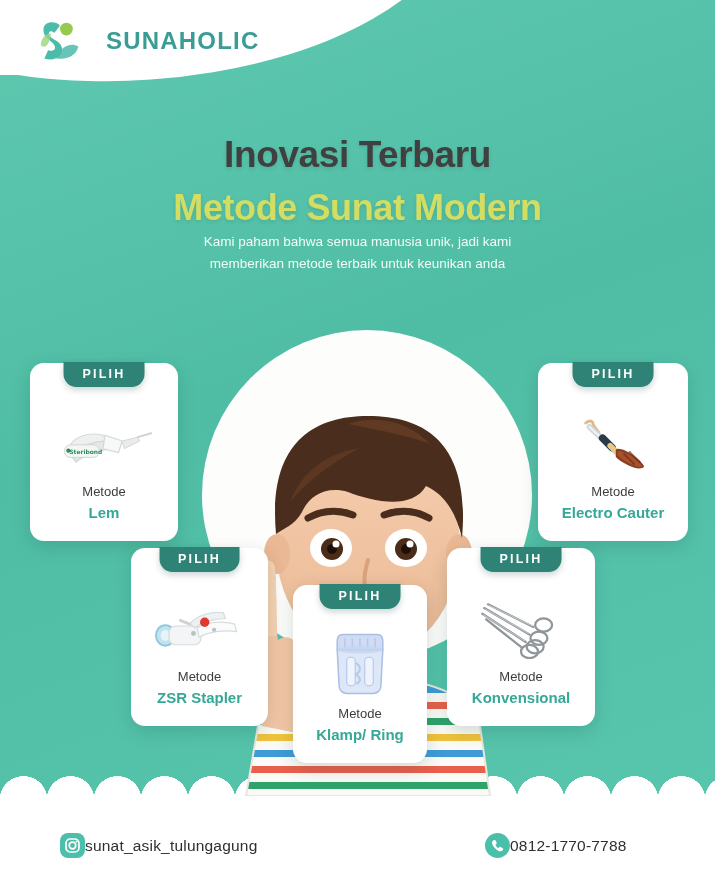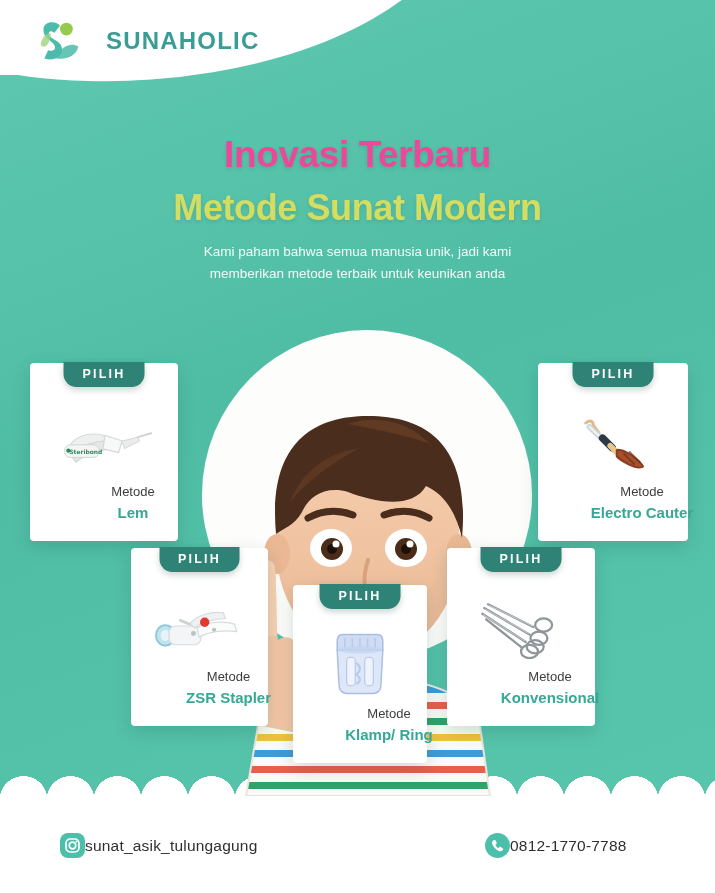--- a/index.html
+++ b/index.html
@@ -47,36 +47,36 @@
   
   .logo{position:absolute;left:38px;top:18px;display:flex;align-items:center;gap:24px;}
   .logo-mark{width:44px;height:46px;}
   .logo-text{
     font-size:24px;font-weight:bold;color:#3a9d95;letter-spacing:1.2px;
   }
 
   
   .headline{position:absolute;left:0;top:133px;width:715px;text-align:center;}
   .h-line1{
-    font-size:37px;font-weight:bold;color:#ec4899;letter-spacing:-0.4px;
+    font-size:37px;font-weight:bold;color:#404040;letter-spacing:-0.4px;
     text-shadow:0 2px 4px rgba(0,0,0,.10);line-height:1.18;
   }
   .h-line2{
     font-size:36px;font-weight:bold;color:#d3dd61;letter-spacing:-0.4px;
     text-shadow:0 2px 4px rgba(0,0,0,.10);line-height:1.3;margin-top:8px;
   }
   .sub{
-    margin-top:10px;font-size:13.5px;color:#f3fbf8;line-height:1.62;font-weight:400;
+    font-size:13.5px;color:#f3fbf8;line-height:1.62;font-weight:400;
   }
 
   
   .card{
-    position:absolute;background:#ffffff;border-radius:4px;
+    position:absolute;background:#ffffff;border-radius:14px;
     box-shadow:0 6px 18px rgba(20,70,60,.18);
-    display:flex;flex-direction:column;align-items:flex-start;
+    display:flex;flex-direction:column;align-items:flex-end;
   }
   .badge{
     position:absolute;top:-1px;left:50%;transform:translateX(-50%);
     background:#2e8376;color:#ffffff;
     font-size:12.5px;font-weight:bold;letter-spacing:2.2px;
     padding:5px 19px 6px;border-radius:0 0 13px 13px;
     box-shadow:0 3px 6px rgba(20,70,60,.22);white-space:nowrap;
   }
   .prod{
     margin-top:36px;height:84px;width:100%;

